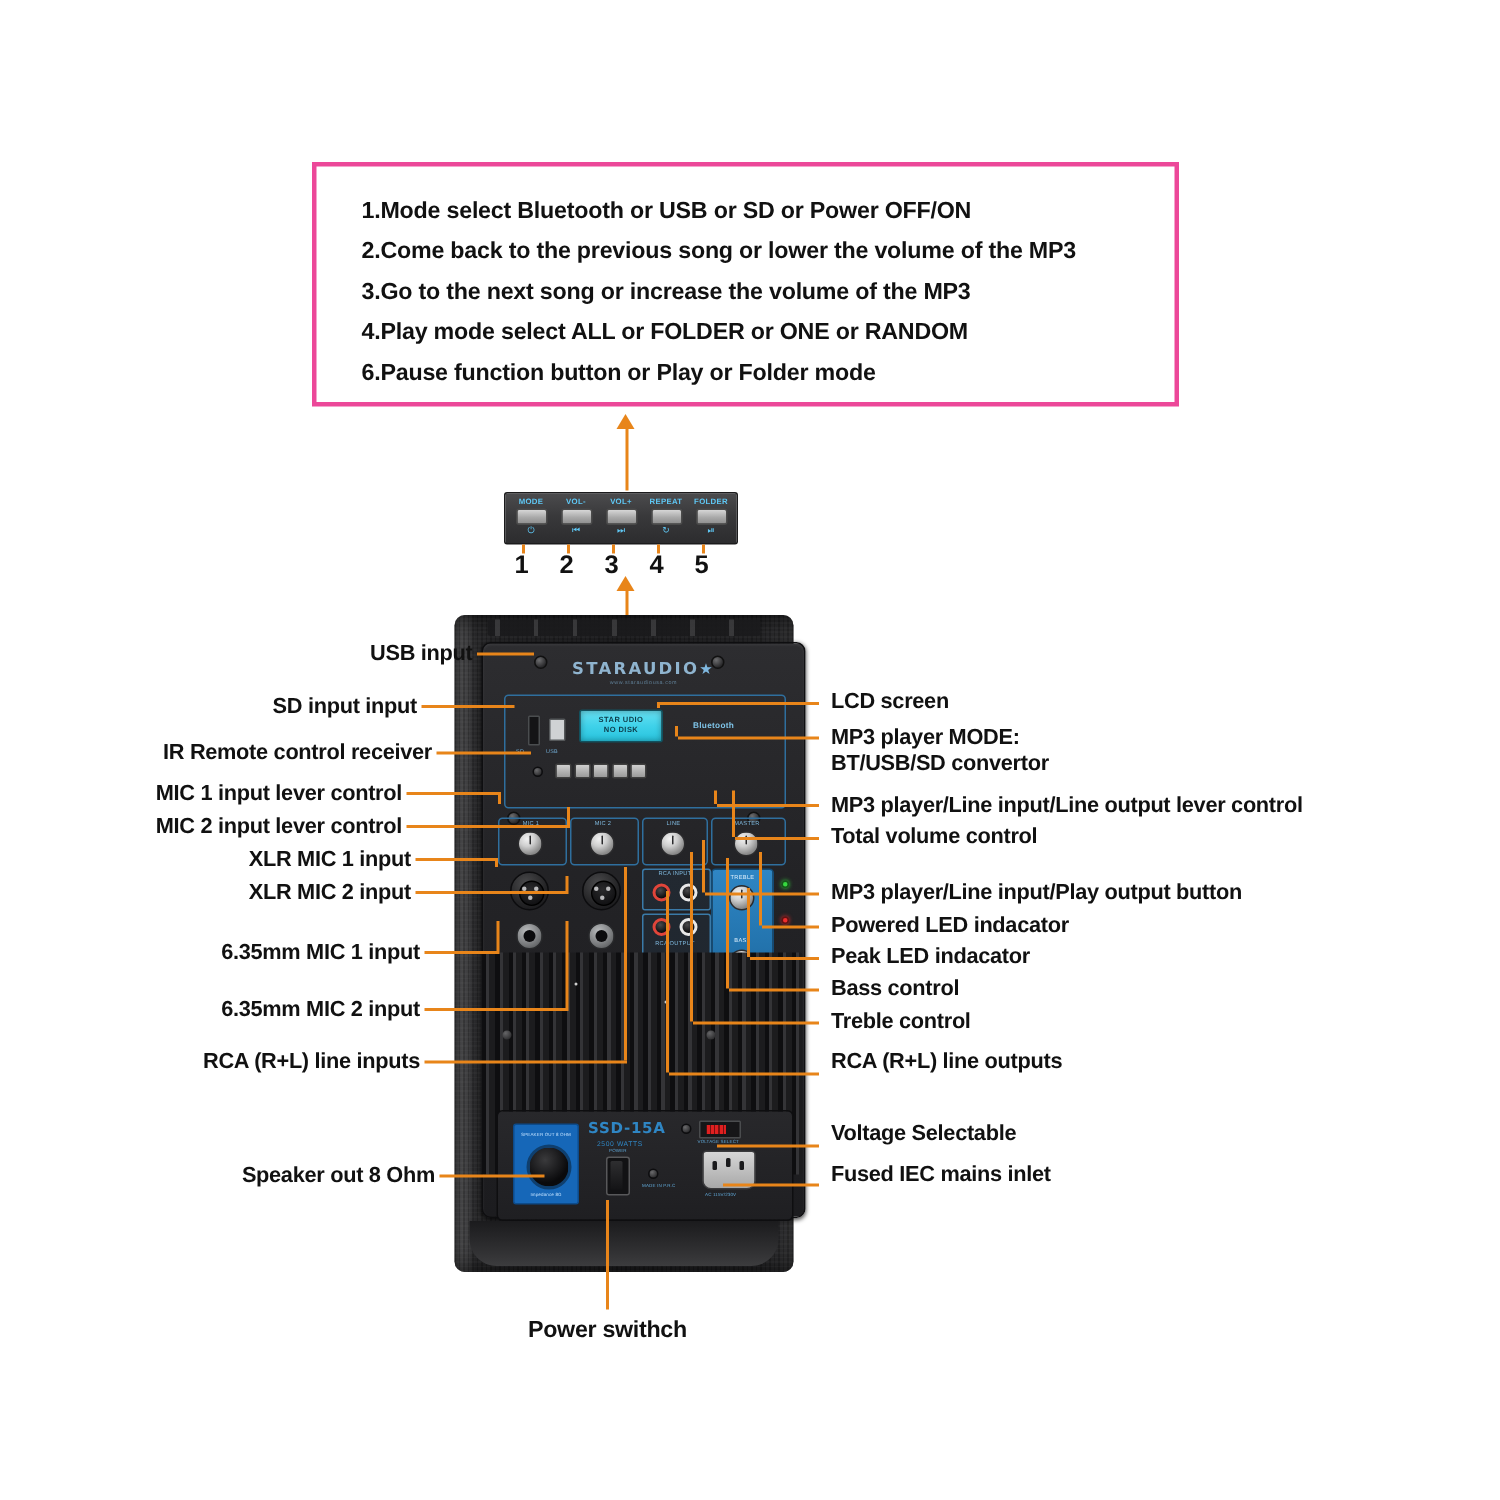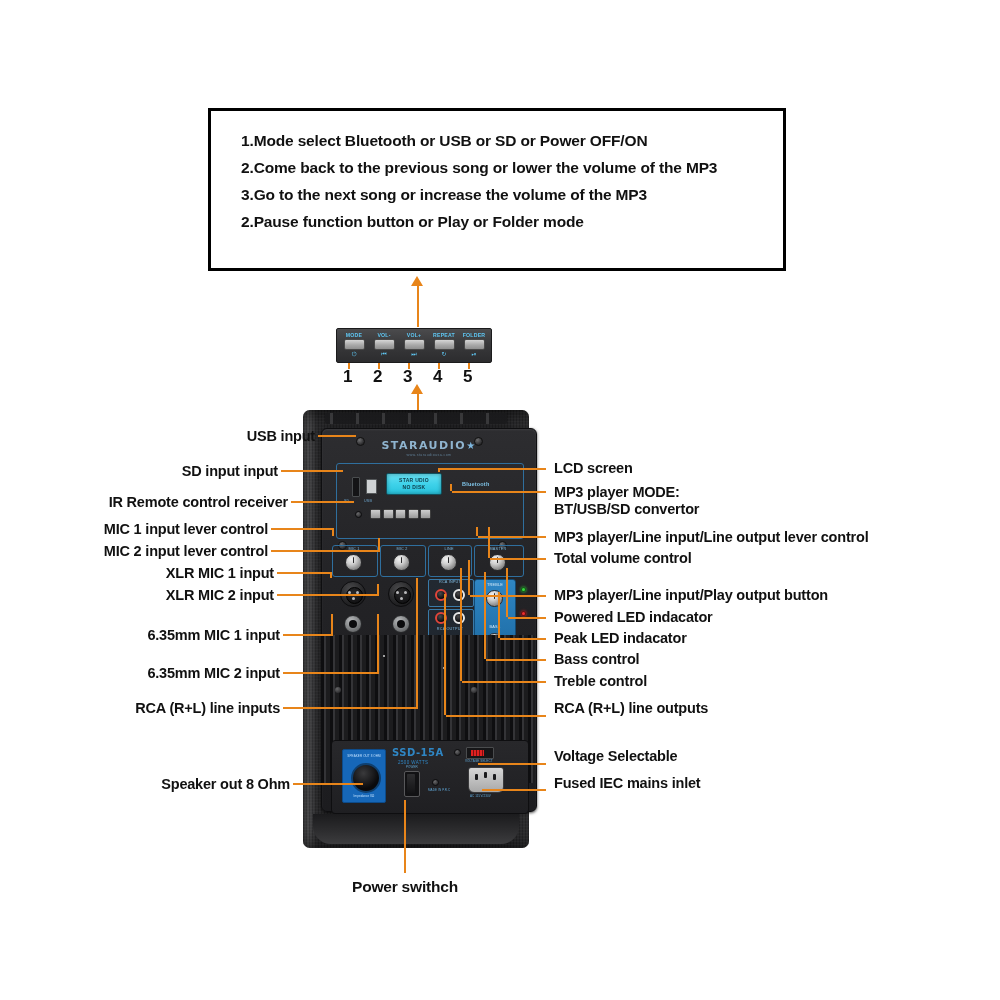--- a/index.html
+++ b/index.html
@@ -10,21 +10,21 @@
     font-family:"Liberation Sans", sans-serif;
     position:relative;
     overflow:hidden;
     color:#111;
   }
   #stage{position:absolute;inset:0;}
 
   
   .callout-box{
     position:absolute;left:208px;top:108px;width:578px;height:163px;
-    border:3px solid #000000;background:#fff;box-sizing:border-box;
+    border:3px solid #ec4899;background:#fff;box-sizing:border-box;
     padding:16px 0 0 30px;
   }
   .callout-line{
     font-size:15.5px;font-weight:bold;color:#111;
     line-height:27px;letter-spacing:-0.15px;white-space:nowrap;
   }
 
   
   .ln{position:absolute;background:#e8851a;}
   .ln.h{height:2px;}
@@ -291,21 +291,22 @@
 </style>
 </head>
 <body>
 
 <div id="stage">
 
   <div class="callout-box">
     <div class="callout-line">1.Mode select Bluetooth or USB or SD or Power OFF/ON</div>
     <div class="callout-line">2.Come back to the previous song or lower the volume of the MP3</div>
     <div class="callout-line">3.Go to the next song or increase the volume of the MP3</div>
-    <div class="callout-line">2.Pause function button or Play or Folder mode</div>
+    <div class="callout-line">4.Play mode select ALL or FOLDER or ONE or RANDOM</div>
+    <div class="callout-line">6.Pause function button or Play or Folder mode</div>
   </div>
 
   <div class="ln v" style="left:417px;top:285px;height:42px;"></div>
   <div class="arrow-up" style="left:411px;top:276px;"></div>
 
   <div class="keypad">
     <div class="key">
       <span class="key-cap-label">MODE</span>
       <span class="key-cap"></span>
       <span class="key-icon">⏻</span>

